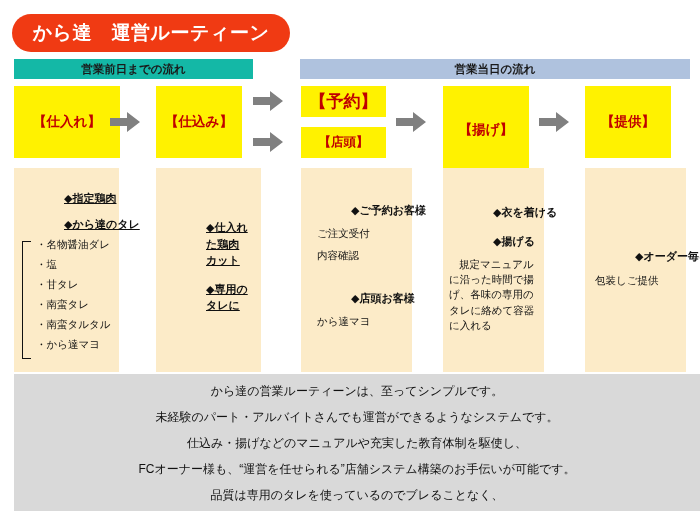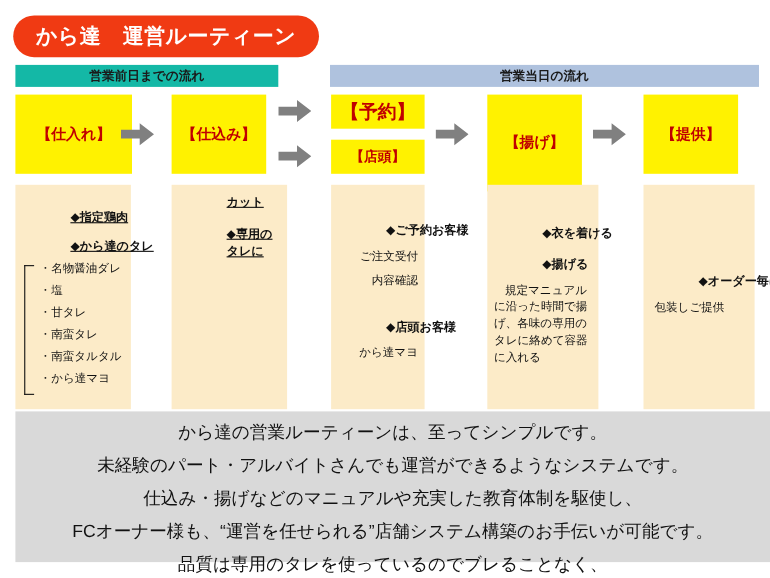--- a/index.html
+++ b/index.html
@@ -99,21 +99,21 @@
     height: 204px;
     background: #FCEBC8;
     box-sizing: border-box;
     padding: 8px 6px;
     font-size: 10.5px;
     color: #111111;
     line-height: 1.5;
   }
   #detail-panel-1 { left: 14px;  width: 105px; }
   #detail-panel-2 { left: 156px; width: 105px; }
-  #detail-panel-3 { left: 301px; width: 85px; text-align: right; }
+  #detail-panel-3 { left: 301px; width: 111px; }
   #detail-panel-4 { left: 443px; width: 101px; }
   #detail-panel-5 { left: 585px; width: 101px; }
 
   .bullet-line {
     font-weight: bold;
     font-size: 11px;
     white-space: nowrap;
     margin-left: 44px;
   }
   .bullet-line.underlined {
@@ -184,21 +184,21 @@
     height: 137px;
     background: #D9D9D9;
     display: flex;
     flex-direction: column;
     align-items: center;
     justify-content: flex-start;
     padding-top: 9px;
     box-sizing: border-box;
   }
   .summary-line {
-    font-size: 16px;
+    font-size: 12px;
     color: #111111;
     margin-bottom: 9px;
     text-align: left;
     white-space: nowrap;
   }
 </style>
 </head>
 <body>
 
 <div id="title-banner">
@@ -265,20 +265,21 @@
     <div class="sauce-item">・名物醤油ダレ</div>
     <div class="sauce-item">・塩</div>
     <div class="sauce-item">・甘タレ</div>
     <div class="sauce-item">・南蛮タレ</div>
     <div class="sauce-item">・南蛮タルタル</div>
     <div class="sauce-item">・から達マヨ</div>
   </div>
 </div>
 
 <div class="detail-panel" id="detail-panel-2">
+  <div class="bullet-line underlined p2-block1">◆仕入れた鶏肉</div>
   <div class="bullet-line underlined">カット</div>
   <div class="bullet-line underlined p2-block2">◆専用のタレに</div>
 </div>
 
 <div class="detail-panel" id="detail-panel-3">
   <div class="bullet-line p3-top">◆ご予約お客様</div>
   <div class="plain-line p3-sub">ご注文受付</div>
   <div class="plain-line p3-sub">内容確認</div>
   <div class="bullet-line p3-mid">◆店頭お客様</div>
   <div class="plain-line p3-sub2">から達マヨ</div>

